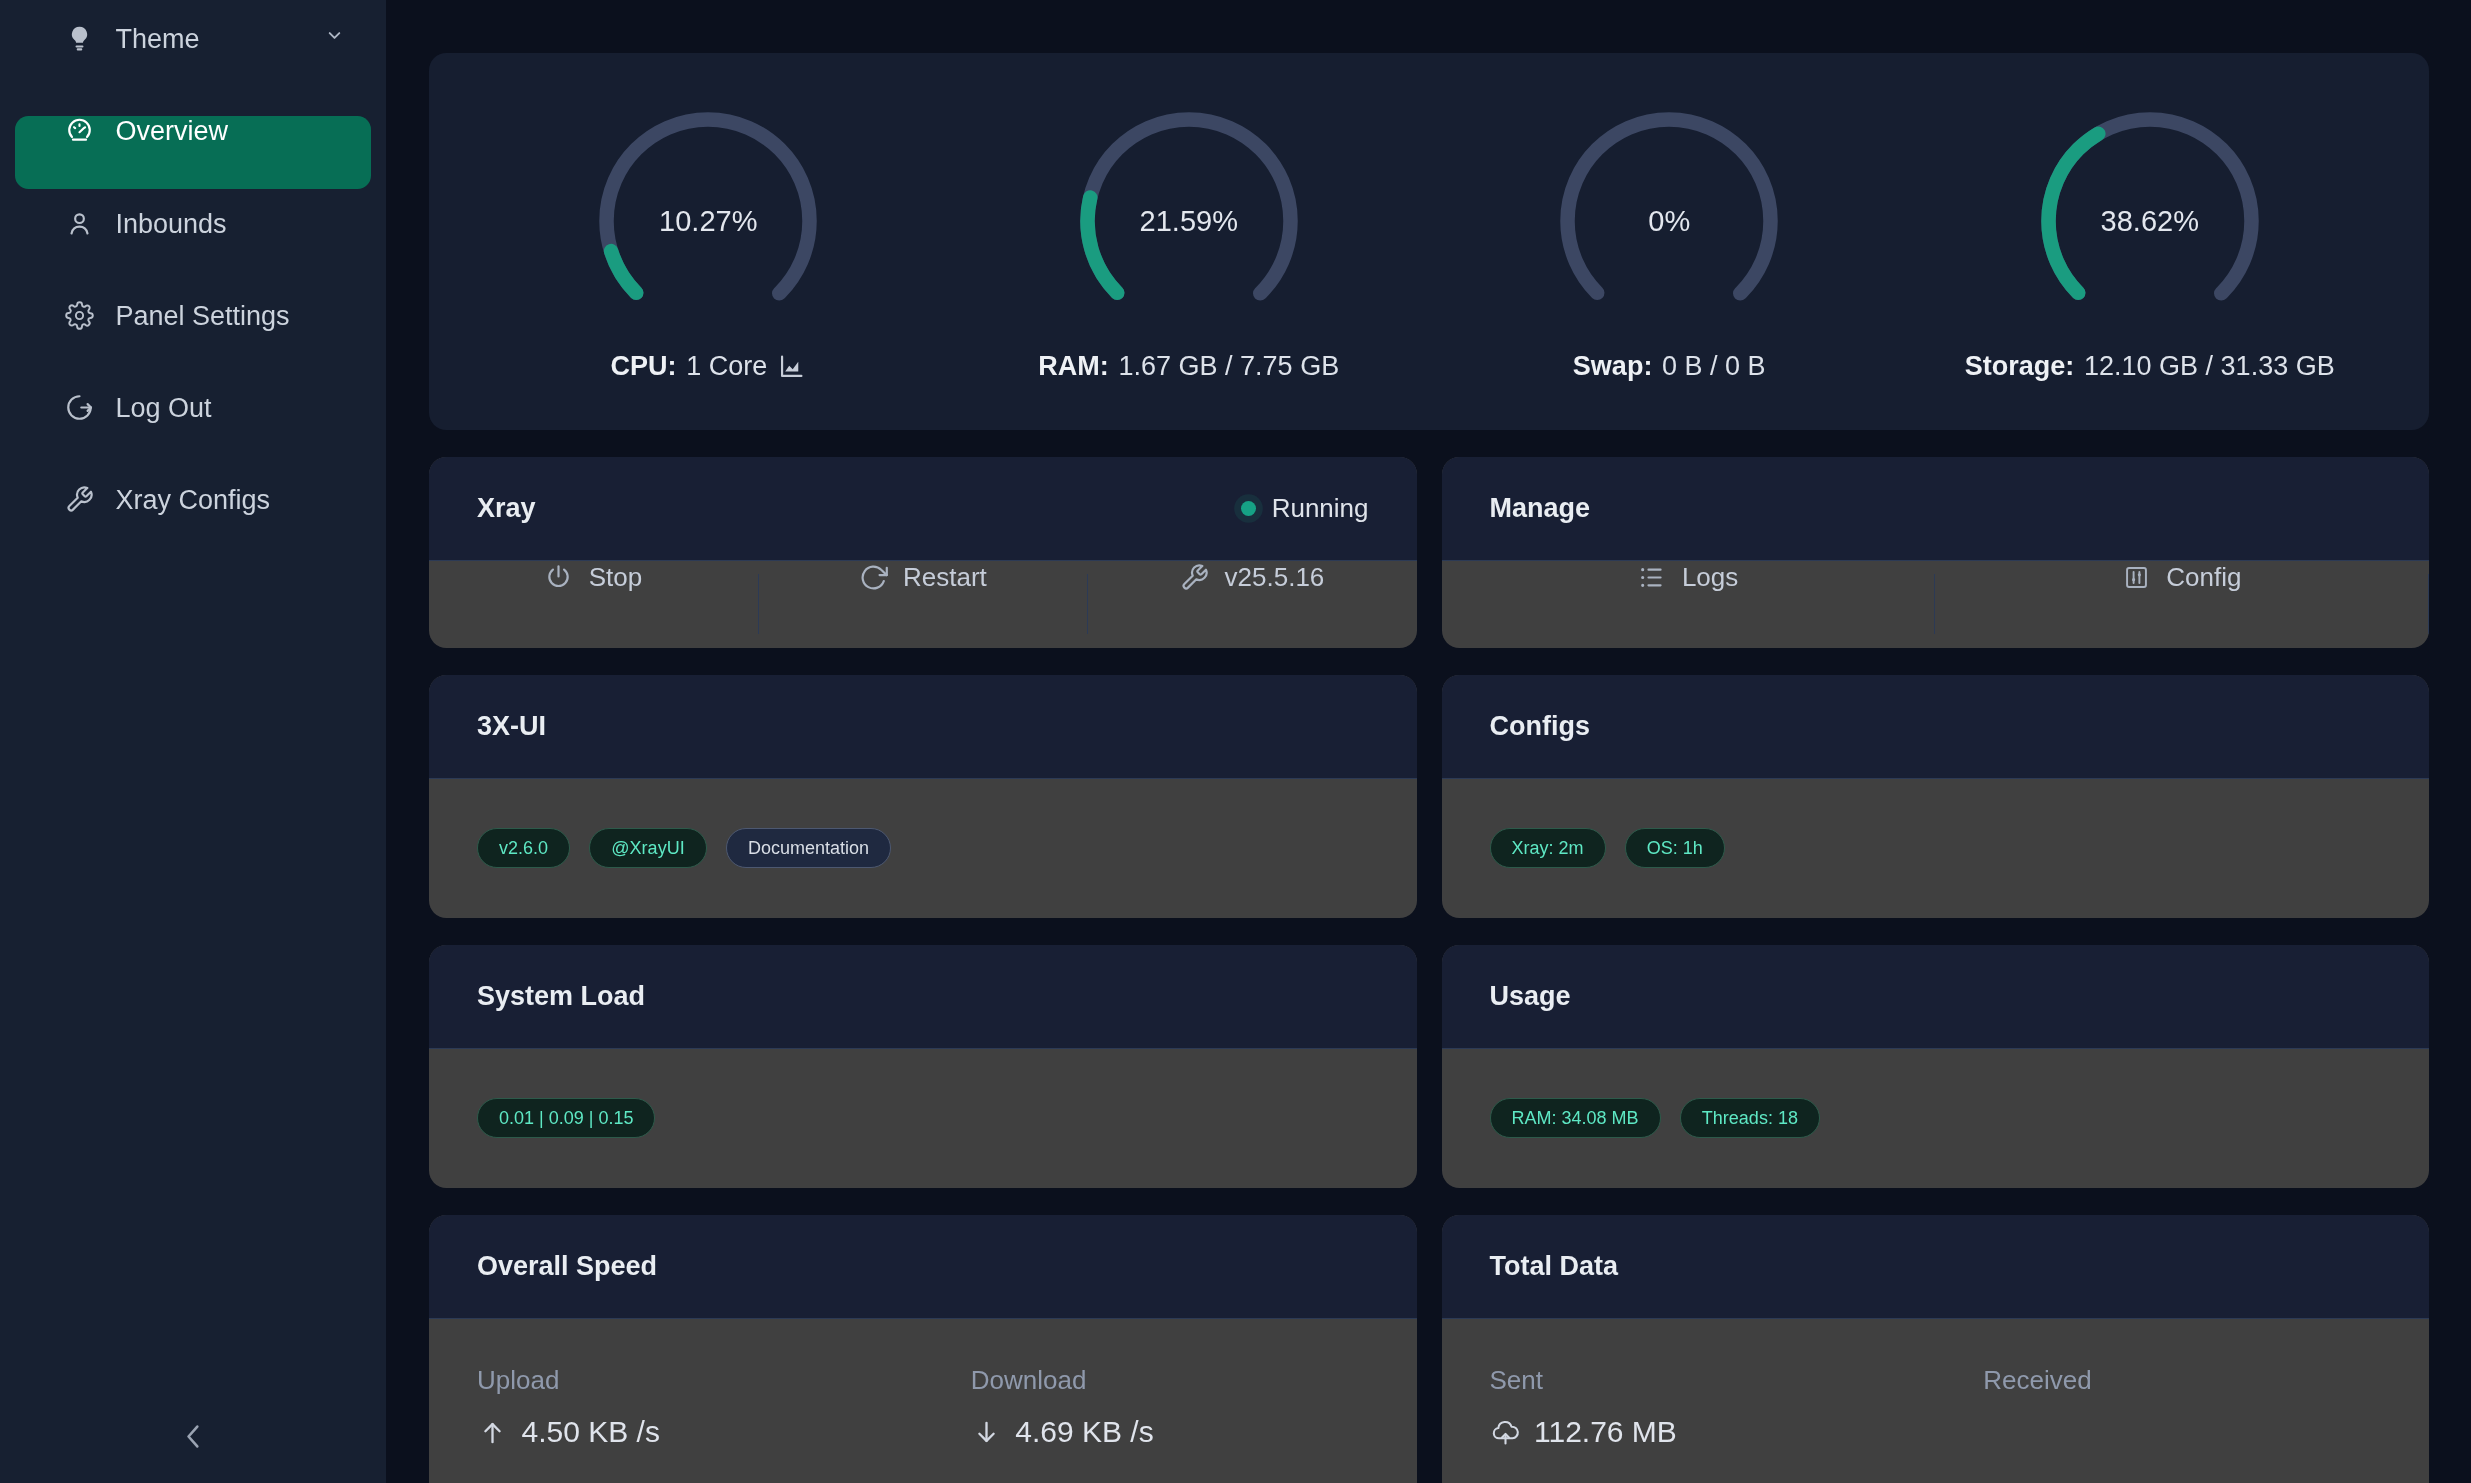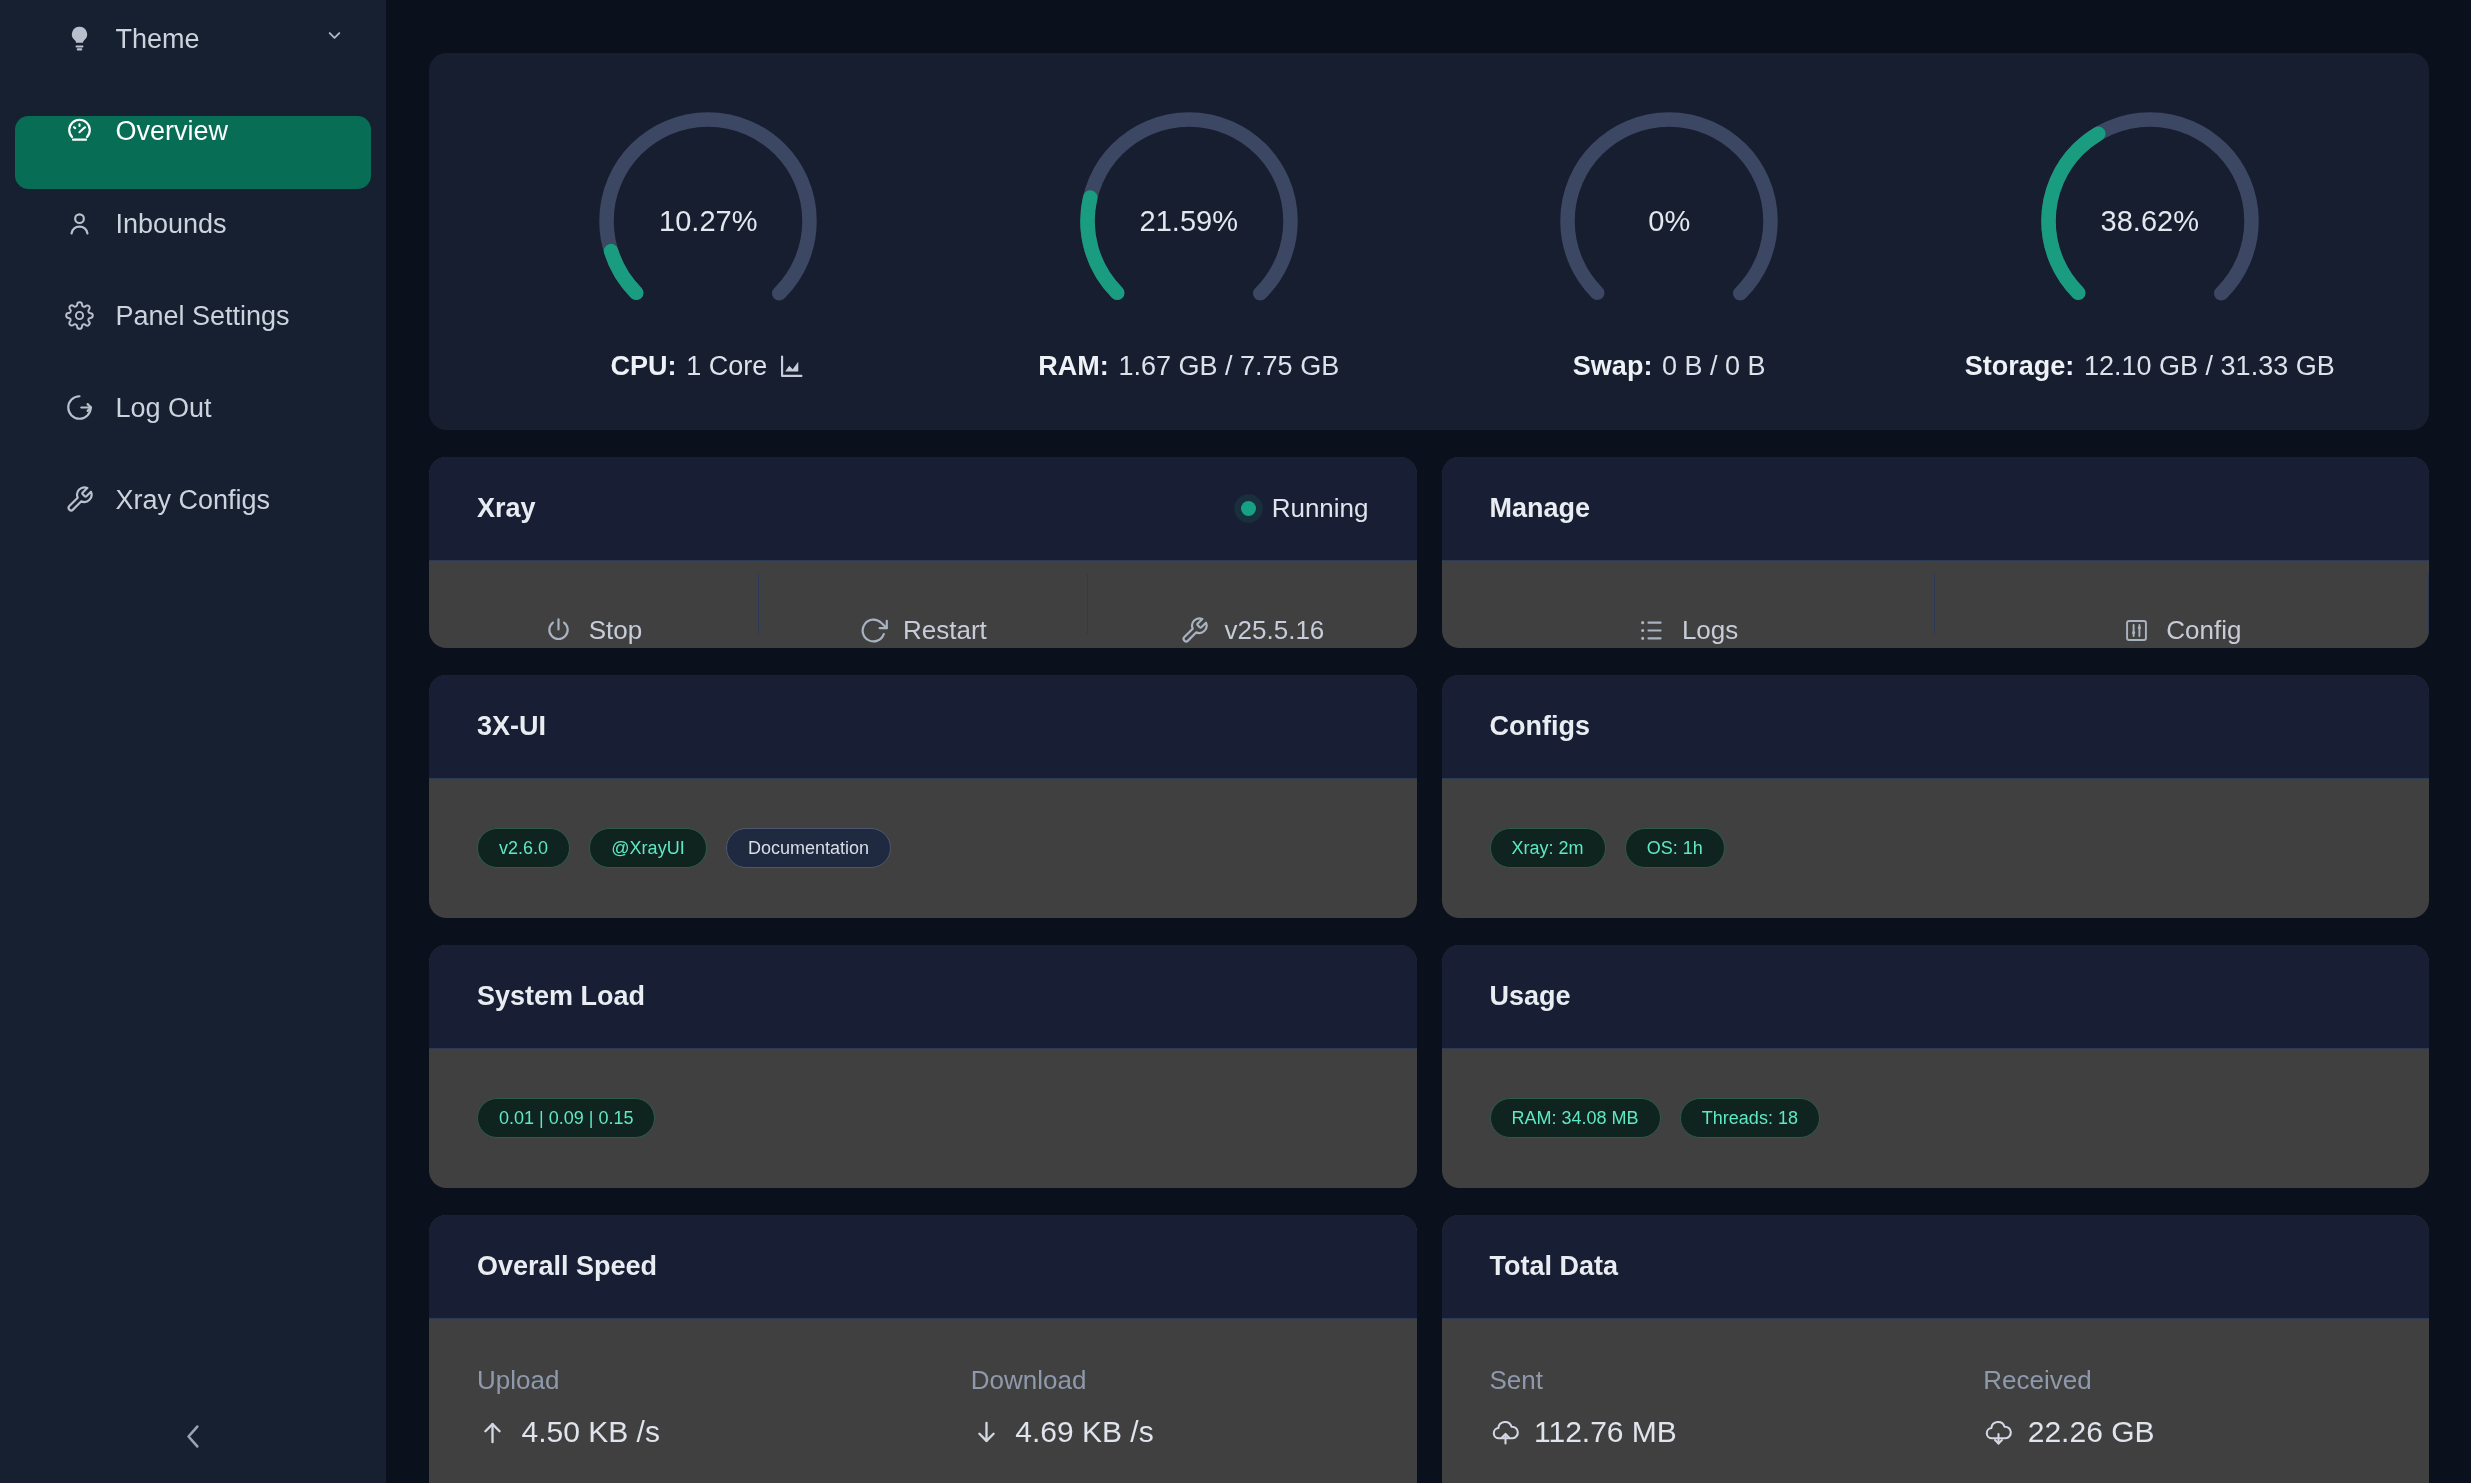--- a/index.html
+++ b/index.html
@@ -48,21 +48,21 @@
   .chart-icon svg{width:100%;height:100%;}
   
   .grid{display:grid;grid-template-columns:1fr 1fr;grid-template-rows:191px 243px 243px 328px;
     column-gap:25px;row-gap:27px;margin-top:27px;}
   .card-header{height:104px;display:flex;align-items:center;justify-content:space-between;
     padding:0 48px;border-bottom:1px solid var(--divider);background:#181f34;box-sizing:border-box;}
   .card-title{font-size:27px;font-weight:700;color:#e9edf2;}
   .status{display:flex;align-items:center;gap:15.4px;font-size:26px;color:#dfe3ea;}
   .dot{width:15.4px;height:15.4px;border-radius:50%;background:var(--status-green);
     box-shadow:0 0 0 6.8px rgba(22,161,133,0.12);}
-  .actions{display:flex;height:86px;align-items:flex-end;}
+  .actions{display:flex;height:86px;align-items:flex-start;}
   .action-btn{flex:1;display:flex;align-items:center;justify-content:center;gap:15.4px;
     background:transparent;border:none;color:#c6cdd9;font-size:26px;cursor:pointer;
     font-family:inherit;}
   .action-btn .icon{width:29px;height:29px;color:#a9b2c0;display:flex;}
   .action-btn .icon svg{width:100%;height:100%;}
   .vsep{width:1px;background:var(--divider);height:60px;align-self:center;}
   .tag-body{height:138px;display:flex;align-items:center;gap:19.3px;padding:0 48px;}
   .tag{font-size:18px;padding:8.7px 21px;border-radius:23px;white-space:nowrap;}
   .tag-green{color:var(--green-text);border:1px solid #2d5a4a;background:#0f241f;}
   .tag-default{color:#d9dee6;border:1px solid #4d5870;background:#1f2940;}
@@ -382,30 +382,20 @@
                   <path d="M7 16.5a4 4 0 0 1-.55-7.97 5.25 5.25 0 0 1 10.2-1.02A3.75 3.75 0 0 1 17.4 16.5H7z"></path>
                   <path d="M12 20.5v-7"></path>
                     <path d="M9.3 15.8l2.7-2.7 2.7 2.7"></path>
                 </svg>
               </span>
               <span>112.76 MB</span>
             </div>
           </div>
           <div class="stat-col">
             <div class="stat-label">Received</div>
-            <div class="stat-value">
-              <span class="icon">
-                <svg viewBox="0 0 24 24" fill="none" stroke="currentColor" stroke-width="1.6">
-                  <path d="M7 16.5a4 4 0 0 1-.55-7.97 5.25 5.25 0 0 1 10.2-1.02A3.75 3.75 0 0 1 17.4 16.5H7z"></path>
-                  <path d="M12 13.2v7.3"></path>
-                    <path d="M9.3 17.8l2.7 2.7 2.7-2.7"></path>
-                </svg>
-              </span>
-              <span>22.26 GB</span>
-            </div>
           </div>
         </div>
       </div>
 
     </section>
   </main>
 </div>
 
 
 </body></html>

